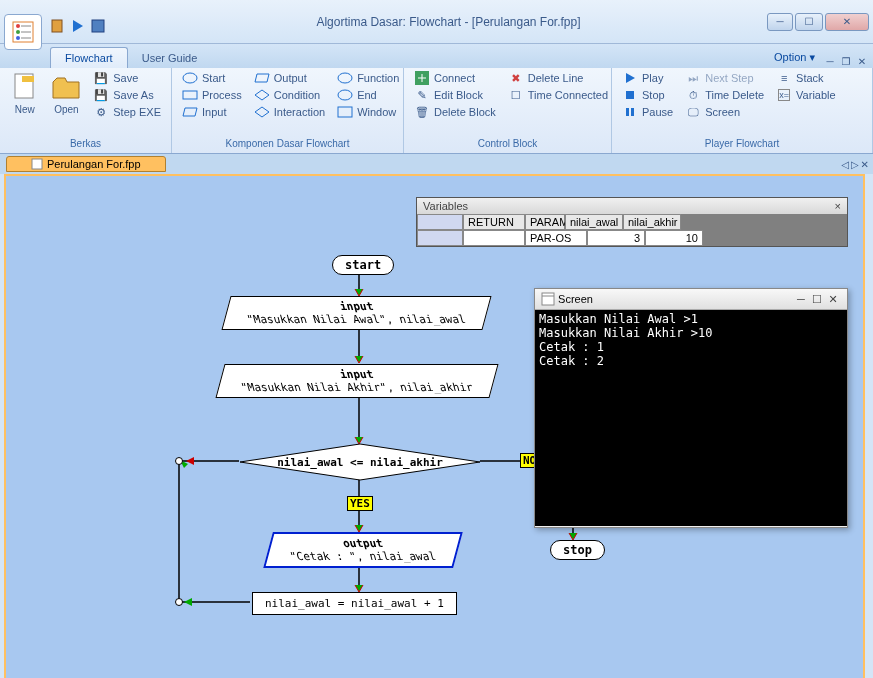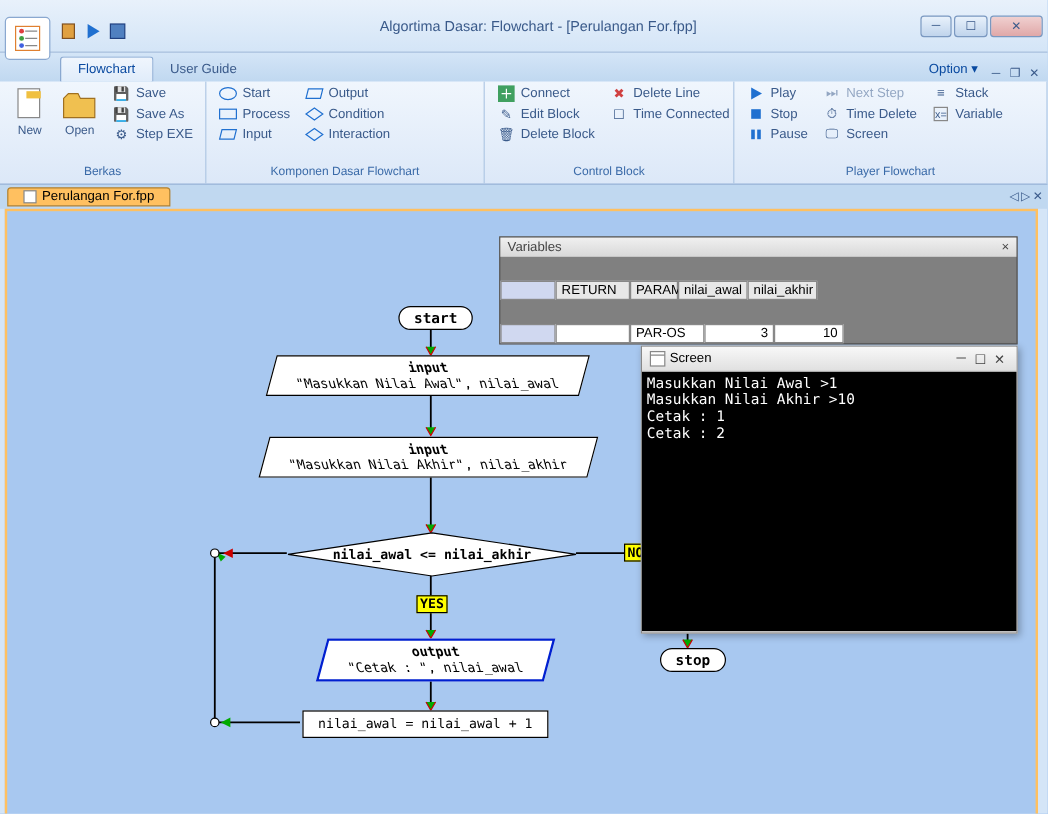--- a/index.html
+++ b/index.html
@@ -26,21 +26,21 @@
 .ribbon-group { border-right: 1px solid #b0c8e4; padding: 2px 6px; display: flex; flex-direction: column; }
 .ribbon-group-body { flex: 1; display: flex; align-items: flex-start; gap: 4px; }
 .ribbon-group-label { text-align: center; color: #3a6aa8; font-size: 10px; padding: 2px 0; }
 .big-btn { display: flex; flex-direction: column; align-items: center; width: 38px; padding: 2px; cursor: pointer; color: #3a5a8a; font-size: 10px; }
 .big-btn .icon { width: 30px; height: 30px; margin-bottom: 2px; display: flex; align-items: center; justify-content: center; }
 .col { display: flex; flex-direction: column; gap: 1px; }
 .small-item { display: flex; align-items: center; gap: 4px; padding: 1px 4px; cursor: pointer; color: #3a5a8a; font-size: 11px; white-space: nowrap; }
 .small-item .icon { width: 16px; height: 14px; display: flex; align-items: center; justify-content: center; }
 
 .doc-tab { height: 20px; background: #c0d8f0; display: flex; align-items: center; padding-left: 6px; }
-.doc-tab-item { background: #ffc060; border: 1px solid #b08030; border-radius: 3px 3px 0 0; padding: 1px 12px; font-size: 11px; display: flex; align-items: center; gap: 4px; cursor: pointer; }
+.doc-tab-item { background: #ffc060; border: 1px solid #b08030; border-radius: 3px 3px 0 0; padding: 1px 24px; font-size: 11px; display: flex; align-items: center; gap: 4px; cursor: pointer; }
 .doc-tab .spacer { flex: 1; }
 .doc-tab-controls { display: flex; gap: 2px; padding-right: 4px; color: #3a5a8a; font-size: 10px; }
 
 .canvas-area { position: relative; width: 861px; height: 510px; margin: 0 4px 4px 4px; background: #a8c8f0; border: 2px solid #ffc060; overflow: hidden; }
 
 .flow-node { position: absolute; }
 .terminator { background: #fff; border: 1px solid #000; border-radius: 50px; padding: 2px 12px; font-family: monospace; font-size: 12px; font-weight: bold; }
 .io-node { background: #fff; border: 1px solid #000; padding: 3px 20px; font-family: monospace; font-size: 11px; text-align: center; transform: skewX(-15deg); }
 .io-node span { display: inline-block; transform: skewX(15deg); }
 .output-node { background: #fff; border: 2px solid #0020d0; padding: 3px 20px; font-family: monospace; font-size: 11px; text-align: center; transform: skewX(-15deg); }
@@ -48,21 +48,21 @@
 .process-node { background: #fff; border: 1px solid #000; padding: 4px 12px; font-family: monospace; font-size: 11px; text-align: center; }
 
 .label-yes { position: absolute; background: #ff0; color: #000; font-family: monospace; font: bold 11px monospace; padding: 0 2px; border:1px solid #000; }
 .label-no { position: absolute; background: #ff0; color: #000; font-family: monospace; font: bold 11px monospace; padding: 0 2px; border:1px solid #000; }
 .conn-dot { position: absolute; width: 8px; height: 8px; background: #fff; border: 1px solid #000; border-radius: 50%; }
 
 .vars-panel { position: absolute; left: 410px; top: 21px; width: 432px; background: #808080; border: 1px solid #555; }
 .vars-title { background: linear-gradient(#f0f0f0,#d8d8d8); font-size: 11px; padding: 2px 6px; color: #444; display: flex; }
 .vars-title .spacer { flex:1; }
 .vars-table { display: flex; flex-direction: column; }
-.vars-row { display: flex; margin-top: 20px; }
+.vars-row { display: flex; }
 .vars-cell { background: #fff; border: 1px solid #888; padding: 1px 4px; font-size: 11px; }
 .vars-hcell { background: #e8e8e8; border: 1px solid #888; padding: 1px 4px; font-size: 11px; }
 .vars-rowhead { background: #d0d8f0; border: 1px solid #888; width: 46px; }
 
 .screen-panel { position: absolute; left: 528px; top: 112px; width: 314px; height: 240px; background: #f0f0f0; border: 1px solid #888; box-shadow: 2px 2px 6px rgba(0,0,0,0.3); }
 .screen-title { background: linear-gradient(#f8f8f8,#e0e0e0); padding: 3px 6px; font-size: 11px; display: flex; align-items: center; border-bottom: 1px solid #aaa; }
 .screen-title .spacer { flex: 1; }
 .screen-title .ctl { width: 16px; text-align: center; cursor: pointer; font-size: 11px; color: #444; }
 .screen-body { background: #000; color: #fff; font-family: monospace; font-size: 12px; padding: 2px 4px; height: 216px; }
 .screen-body div { line-height: 14px; }
@@ -196,20 +196,46 @@
             </div>
             <span>Condition</span>
           </div>
         <div class="small-item">
             <div class="icon">
               <svg width="16" height="12">
                 <path d="M8 1 L15 6 L8 11 L1 6 Z" fill="none" stroke="#2070d0"></path>
               </svg>
             </div>
             <span>Interaction</span>
+          </div>
+      </div>
+      <div class="col">
+        <div class="small-item">
+            <div class="icon">
+              <svg width="16" height="12">
+                <ellipse cx="8" cy="6" rx="7" ry="5" fill="none" stroke="#2070d0"></ellipse>
+              </svg>
+            </div>
+            <span>Function</span>
+          </div>
+        <div class="small-item">
+            <div class="icon">
+              <svg width="16" height="12">
+                <ellipse cx="8" cy="6" rx="7" ry="5" fill="none" stroke="#2070d0"></ellipse>
+              </svg>
+            </div>
+            <span>End</span>
+          </div>
+        <div class="small-item">
+            <div class="icon">
+              <svg width="16" height="12">
+                <rect x="1" y="1" width="14" height="10" fill="none" stroke="#2070d0"></rect>
+              </svg>
+            </div>
+            <span>Window</span>
           </div>
       </div>
     </div>
     <div class="ribbon-group-label">Komponen Dasar Flowchart</div>
   </div>
 
   <div class="ribbon-group" style="width:208px;">
     <div class="ribbon-group-body">
       <div class="col">
         <div class="small-item">

